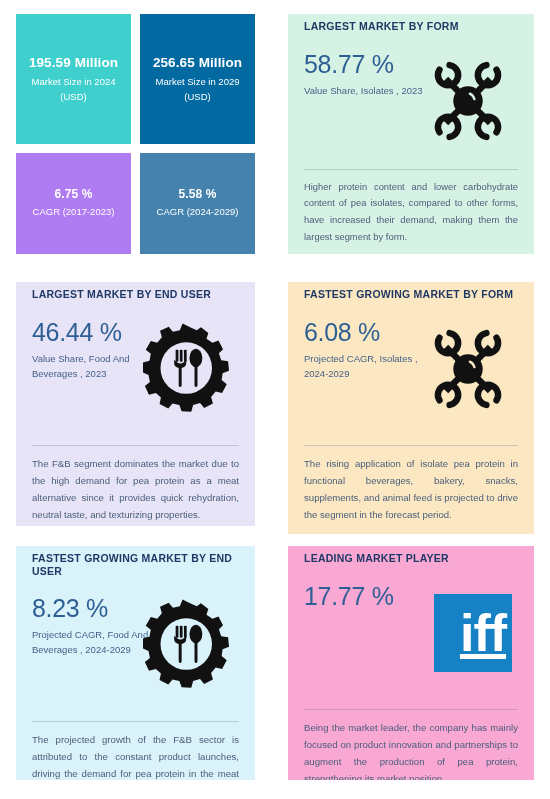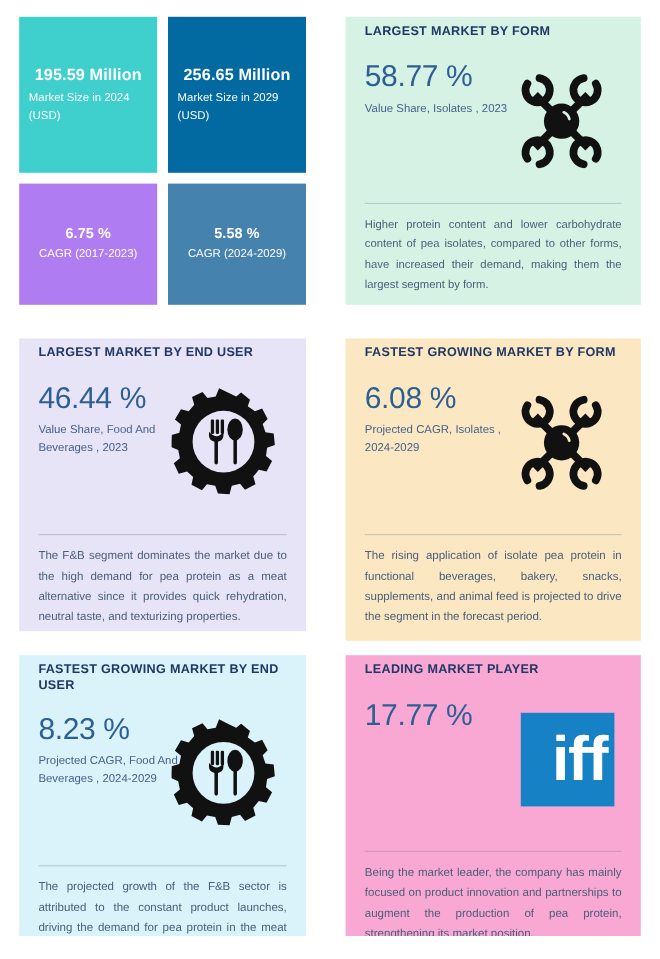--- a/index.html
+++ b/index.html
@@ -66,20 +66,21 @@
     display:grid;
     grid-template-columns:1fr 1fr;
     grid-template-rows:130px 1fr;
     gap:9px;
   }
   .tile {
     display:flex;
     flex-direction:column;
     align-items:center;
     justify-content:center;
+    text-align:center;
     color:#ffffff;
     padding:6px 8px;
   }
   .tile-value {
     font-size:13.5px;
     font-weight:bold;
     line-height:1.3;
     letter-spacing:0.1px;
   }
   .tile-label {
@@ -112,20 +113,21 @@
   }
   .logo-iff span {
     color:#ffffff;
     font-size:52px;
     font-weight:bold;
     letter-spacing:-1px;
     line-height:1;
     margin-left:8px;
     white-space:nowrap;
     transform:translateX(6px);
+    text-decoration:underline;
   }
 </style>
 </head>
 <body>
 
 <div class="page">
 
   <div class="tilegrid">
 
     <div class="tile" style="background:#3FCFCC">

